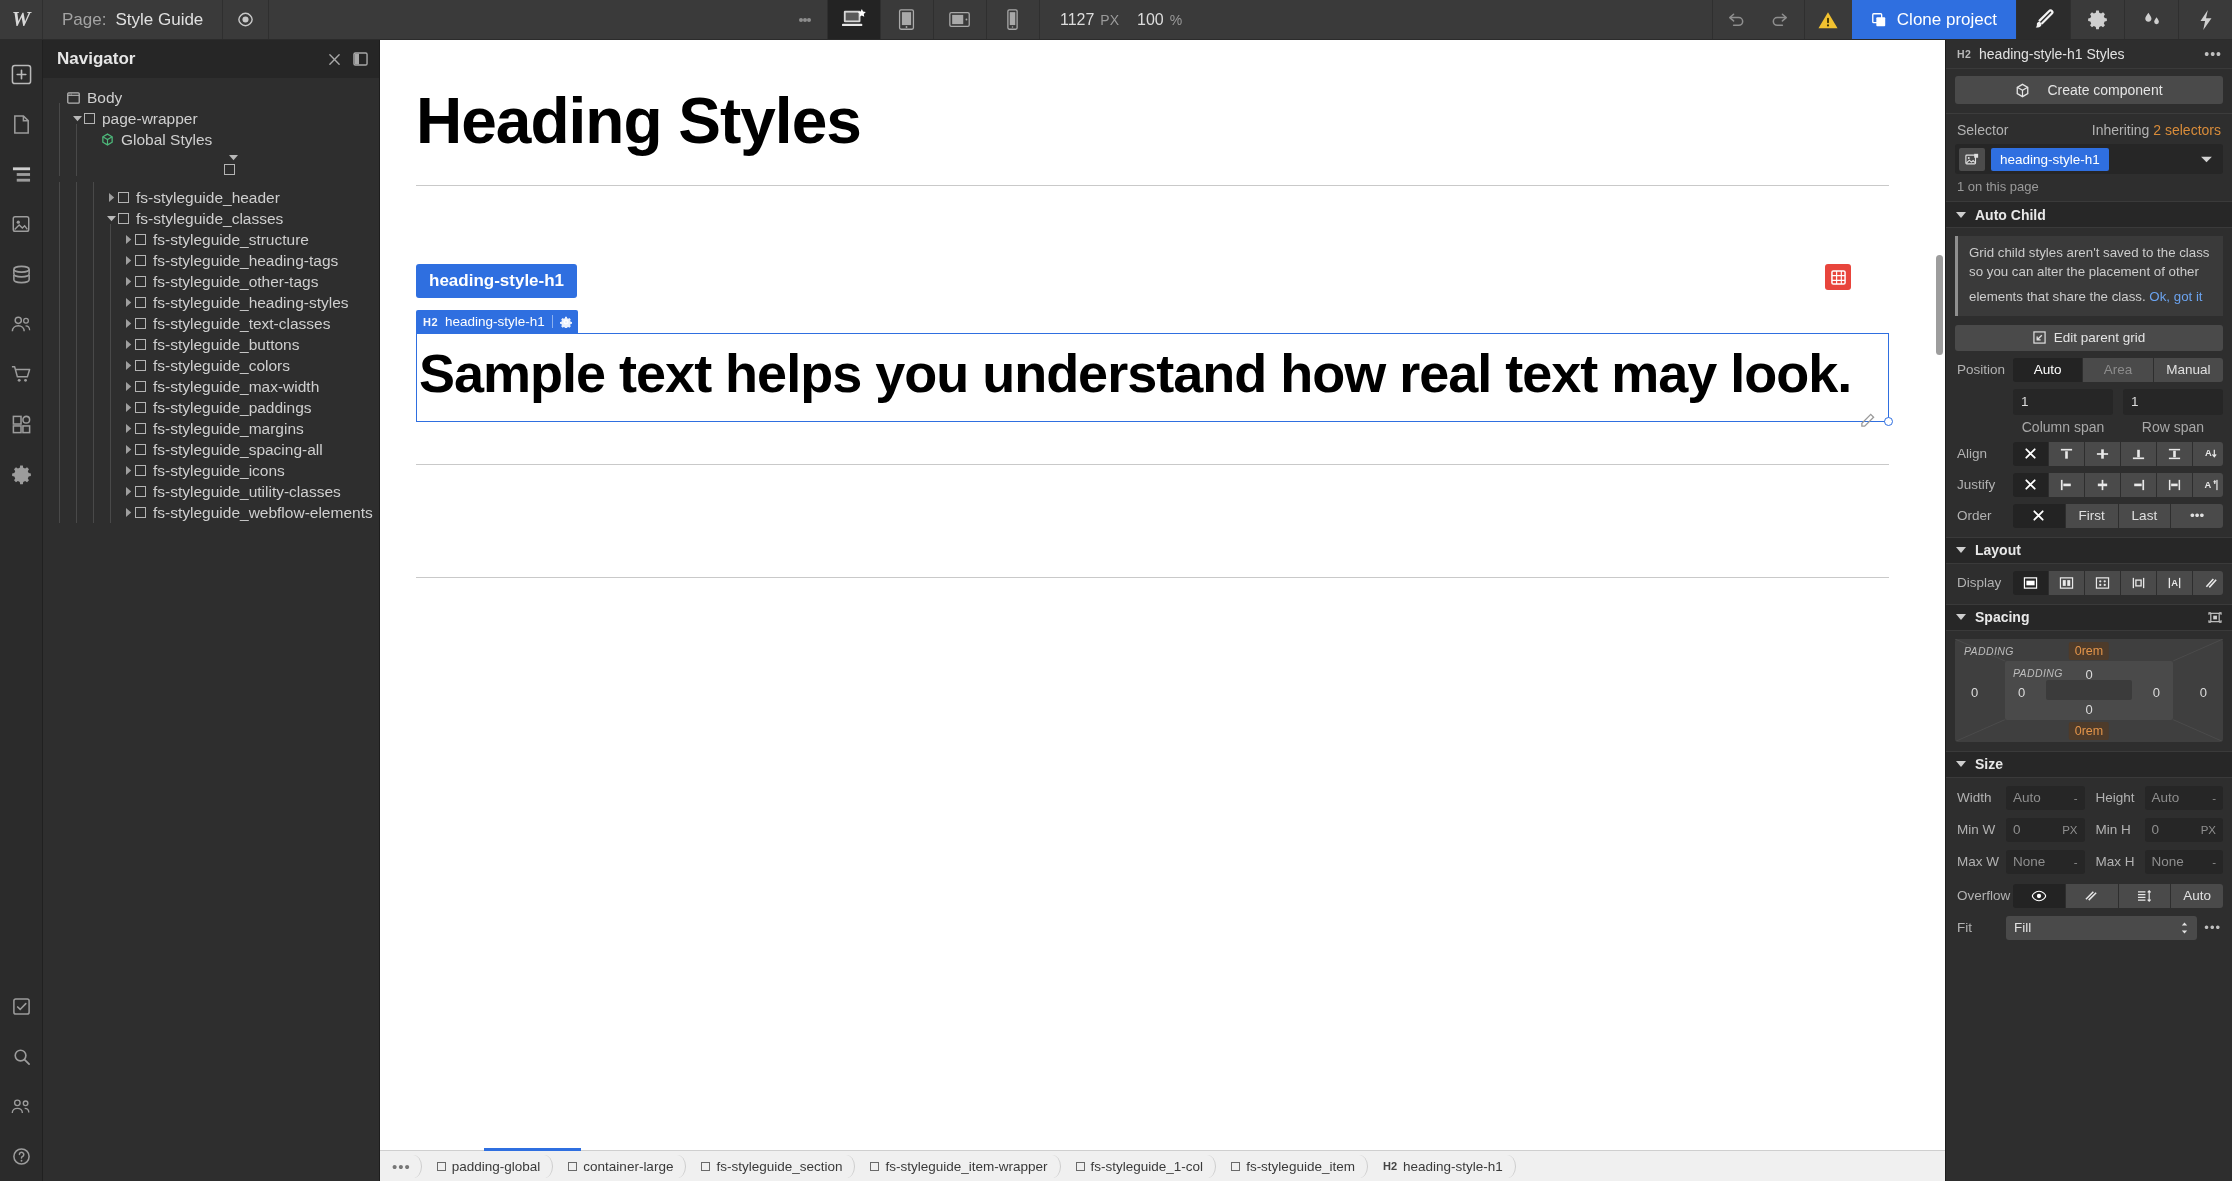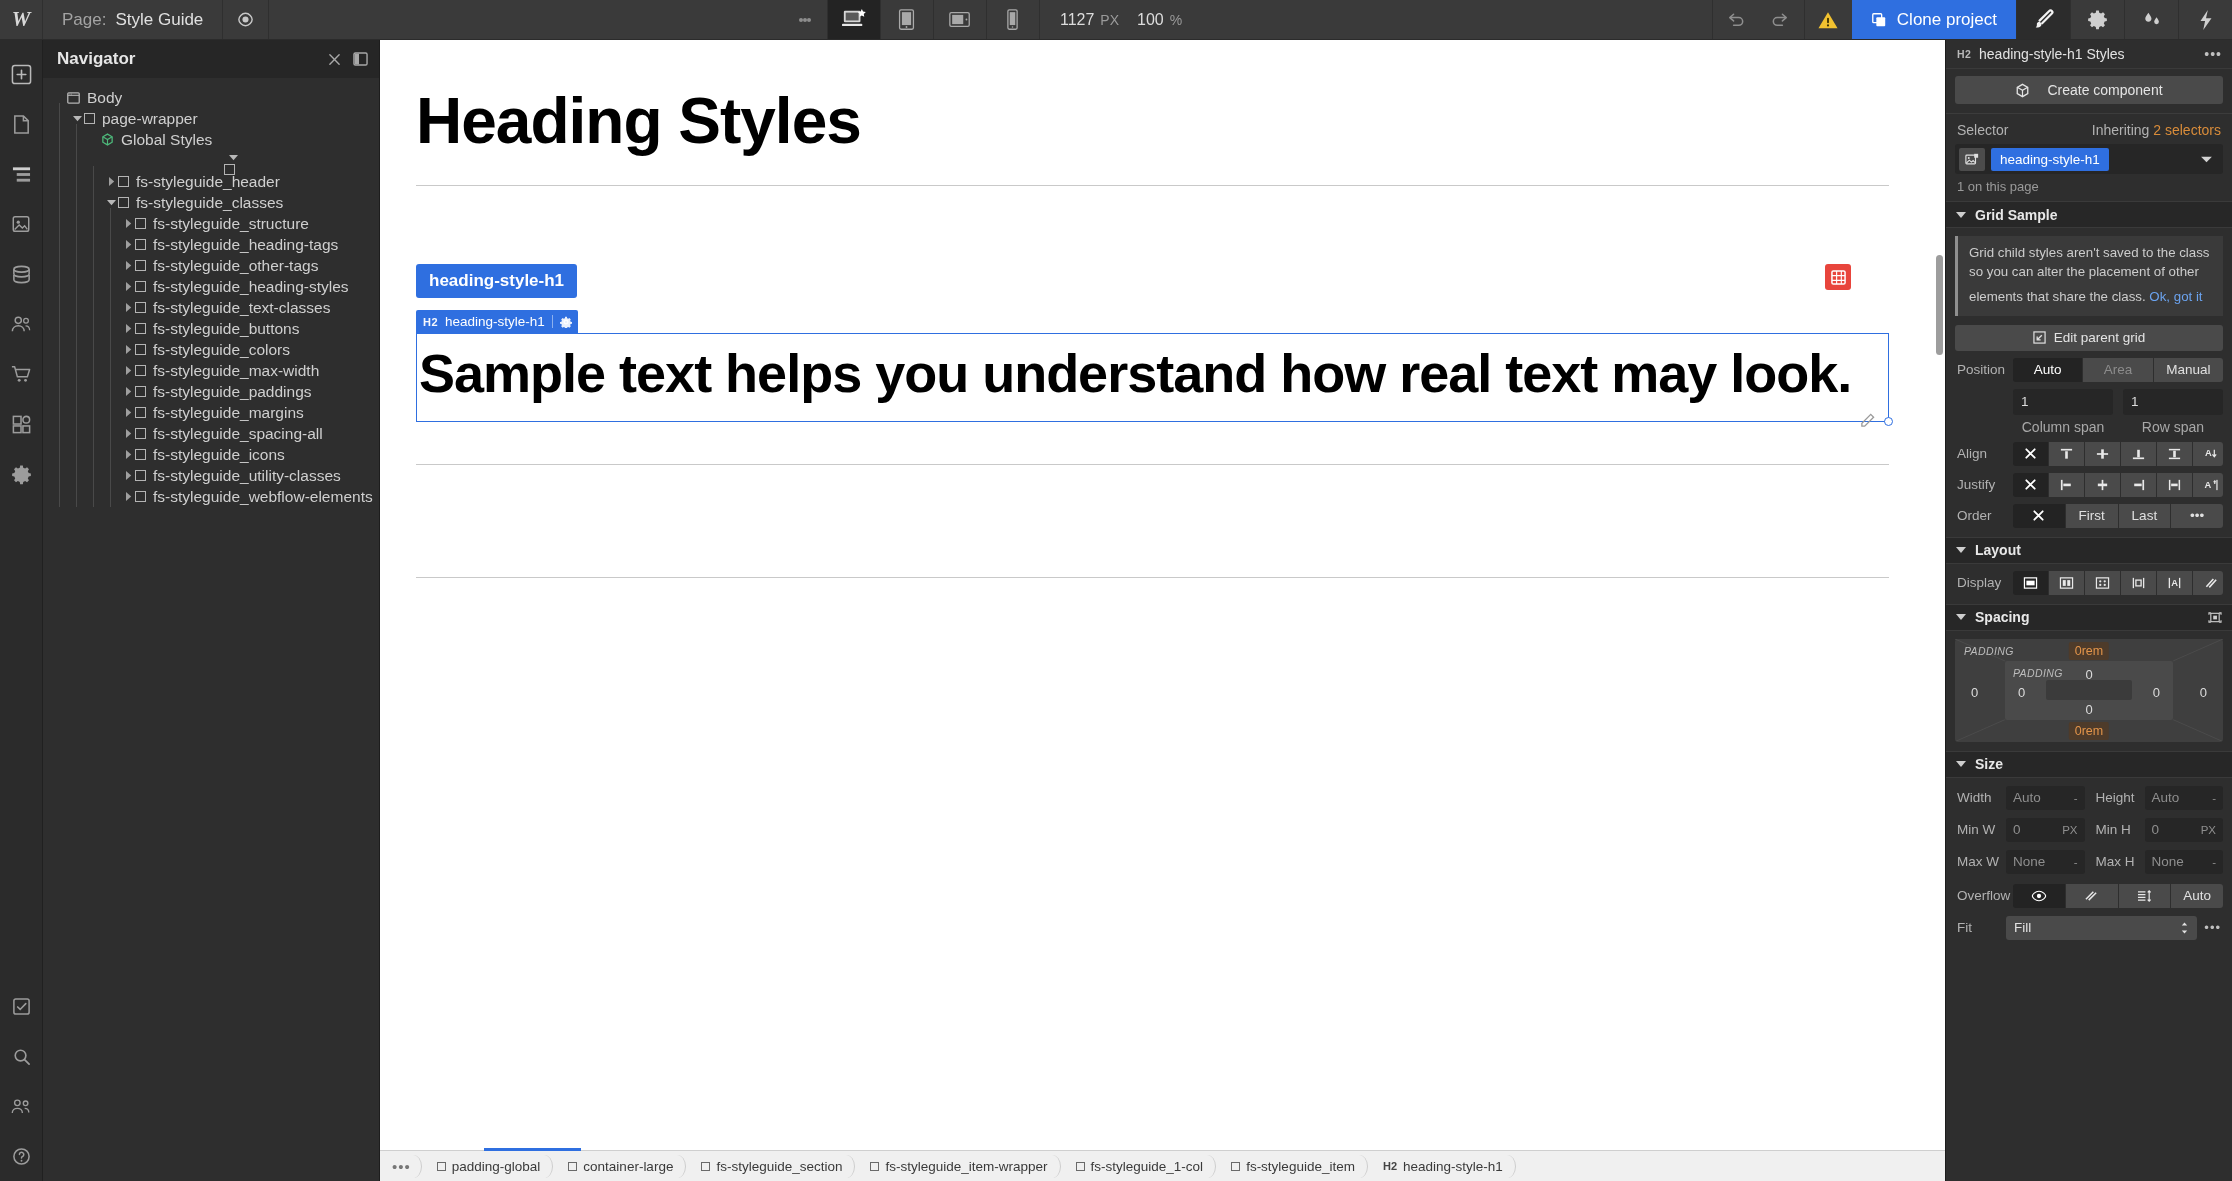--- a/index.html
+++ b/index.html
@@ -543,21 +543,21 @@
             <span class="guide" style="left: 16px;"></span>
             <span class="guide" style="left: 33px;"></span>
             <span class="tw">
               <svg width="9" height="7" viewBox="0 0 9 7">
                 <path d="M0 1h9L4.5 6.2z" fill="#b8b8b8"></path>
               </svg>
             </span>
             <span class="tsq"></span>
             <span class="tlabel">fs-styleguide_component</span>
           </div>
-          <div class="tnode" style="padding-left: 61px;">
+          <div class="tnode" style="padding-left: 61px; margin-top: 16px;">
             <span class="guide" style="left: 16px;"></span>
             <span class="guide" style="left: 33px;"></span>
             <span class="guide" style="left: 50px;"></span>
             <span class="tw">
               <svg width="7" height="9" viewBox="0 0 7 9">
                 <path d="M1 0v9l5.2-4.5z" fill="#9f9f9f"></path>
               </svg>
             </span>
             <span class="tsq"></span>
             <span class="tlabel">fs-styleguide_header</span>
@@ -888,21 +888,21 @@
               <path d="M1 2l6 6 6-6z" fill="#d2d2d2"></path>
             </svg>
         </span>
       </div>
       <div class="onpage">1 on this page</div>
 
       <div class="acc">
         <svg width="10" height="8" viewBox="0 0 10 8">
             <path d="M0 1h10L5 7z" fill="#cfcfcf"></path>
           </svg>
-        <span>Grid Sample</span>
+        <span>Auto Child</span>
         <span class="sp"></span>
       </div>
 
       <div class="notice">
         <span>Grid child styles aren't saved to the class so you can alter the placement of other elements that share the class.</span>
         <a>Ok, got it</a>
       </div>
 
       <div class="editgrid">
         <svg width="13" height="13" viewBox="0 0 14 14">

